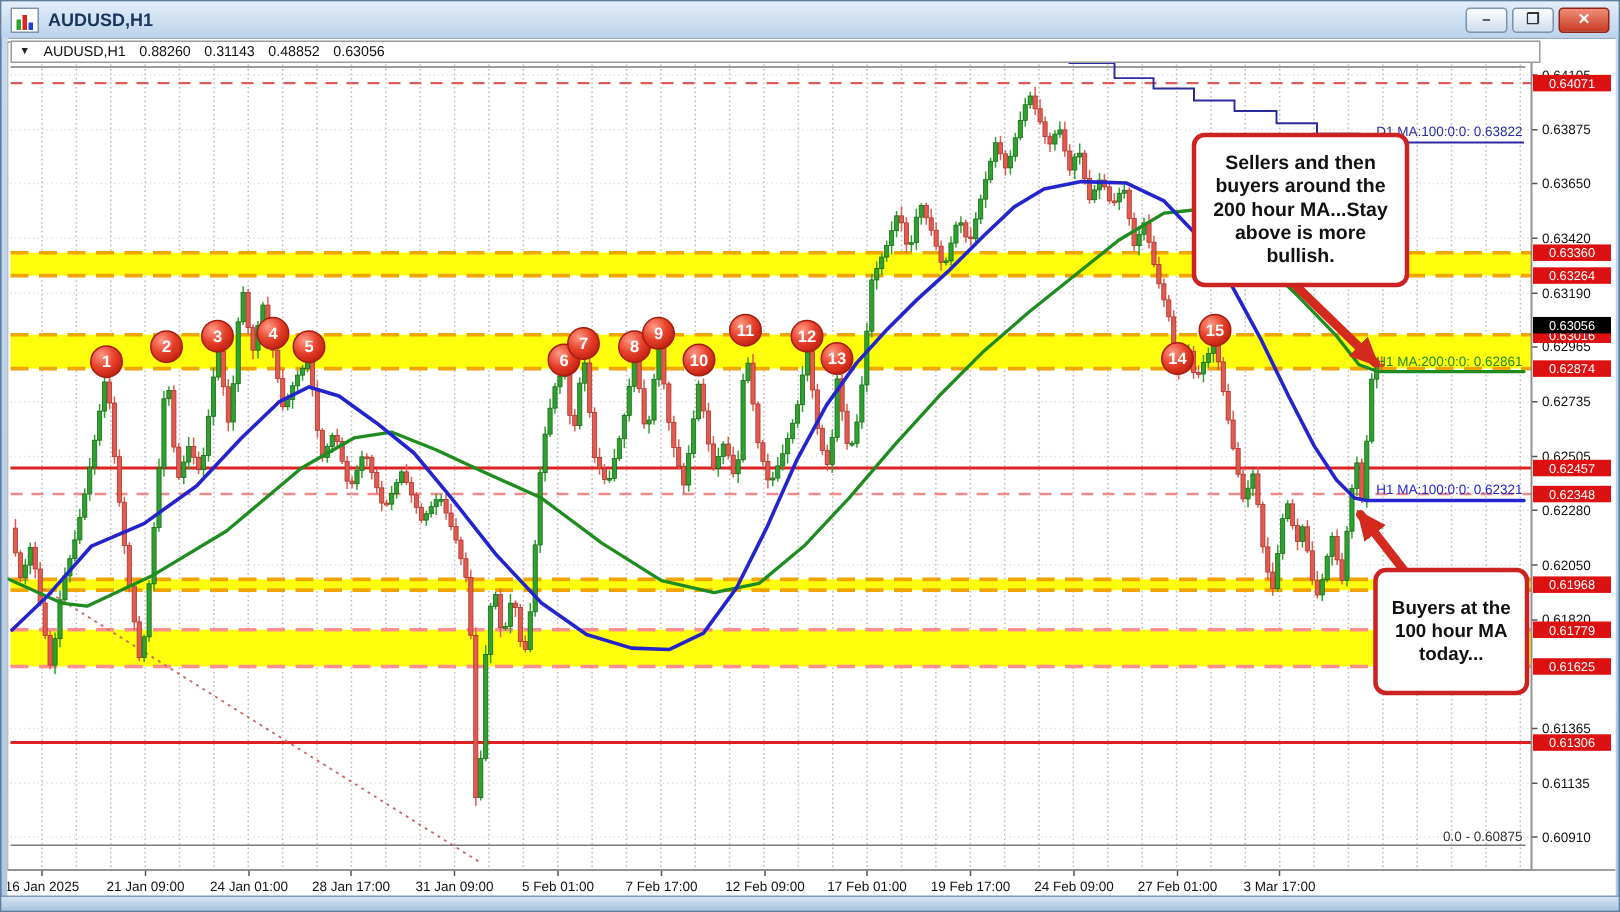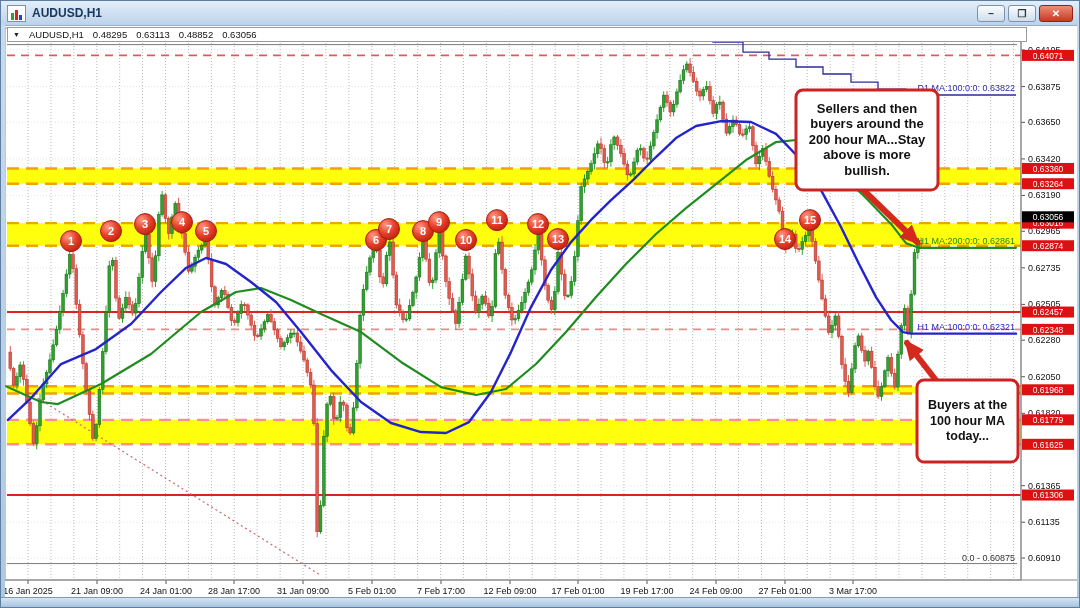--- a/index.html
+++ b/index.html
@@ -842,21 +842,21 @@
           <line x1="784" y1="578" x2="784" y2="582" stroke="#555"></line>
           <text x="784" y="592" text-anchor="middle" font-size="9" fill="#111">27 Feb 01:00</text>
           <line x1="852" y1="578" x2="852" y2="582" stroke="#555"></line>
           <text x="852" y="592" text-anchor="middle" font-size="9" fill="#111">3 Mar 17:00</text>
         </g>
         <rect x="4" y="26" width="1016" height="552" fill="none" stroke="#909090" stroke-width="1"></rect>
       </svg>
     <div class="quotebar">
       <span class="drop">▼</span>
       <span>AUDUSD,H1</span>
-      <span>0.48295</span>
-      <span>0.63113</span>
+      <span>0.88260</span>
+      <span>0.31143</span>
       <span>0.48852</span>
       <span>0.63056</span>
     </div>
   </div>
 
   <div class="statusbar"></div>
 </div>
 
 </body></html>

